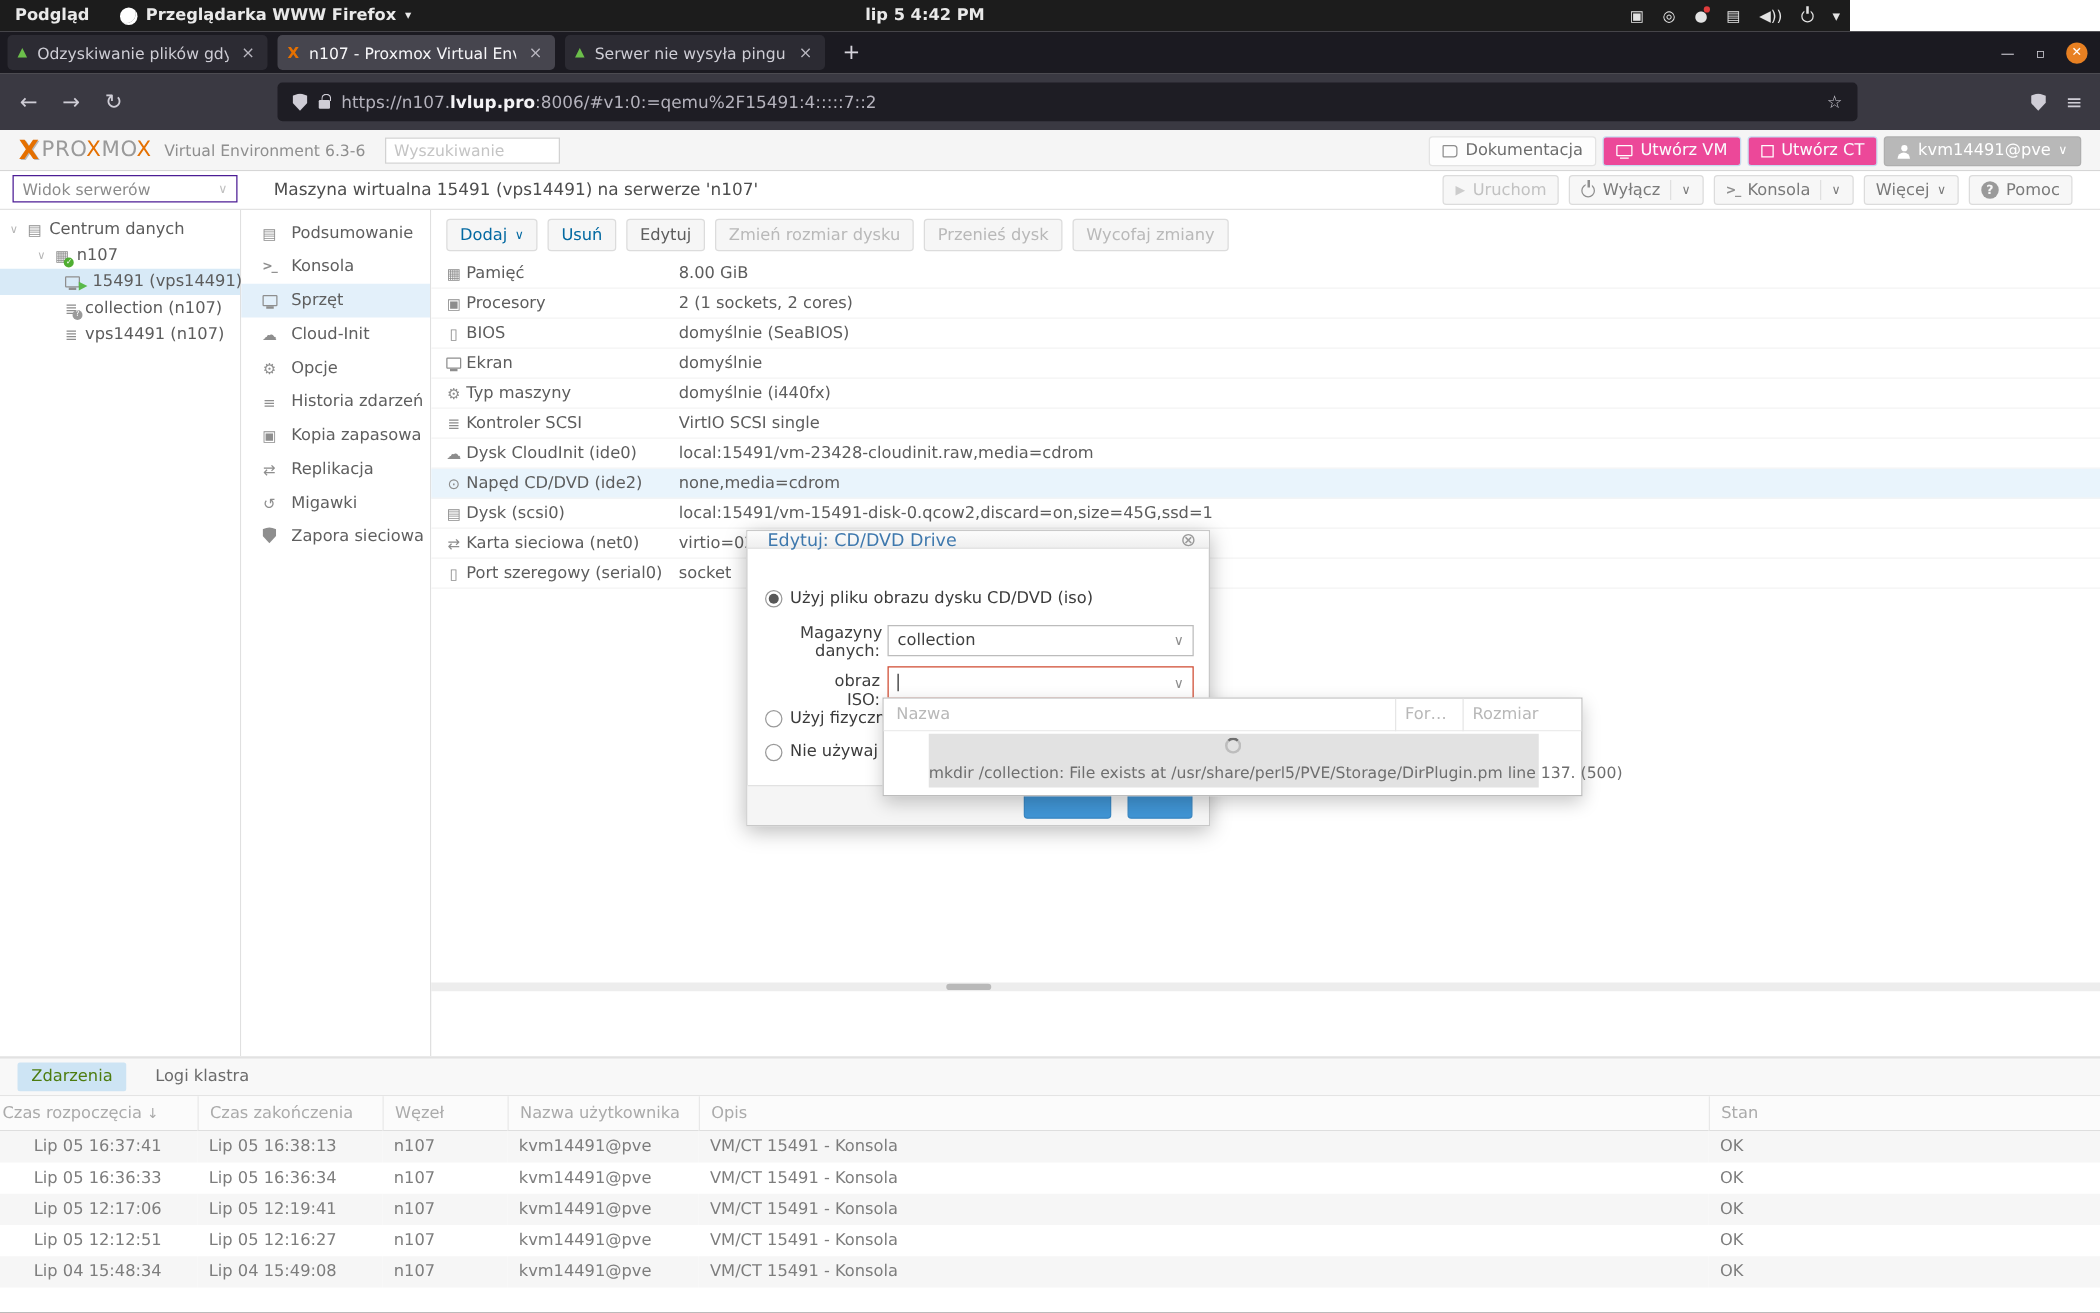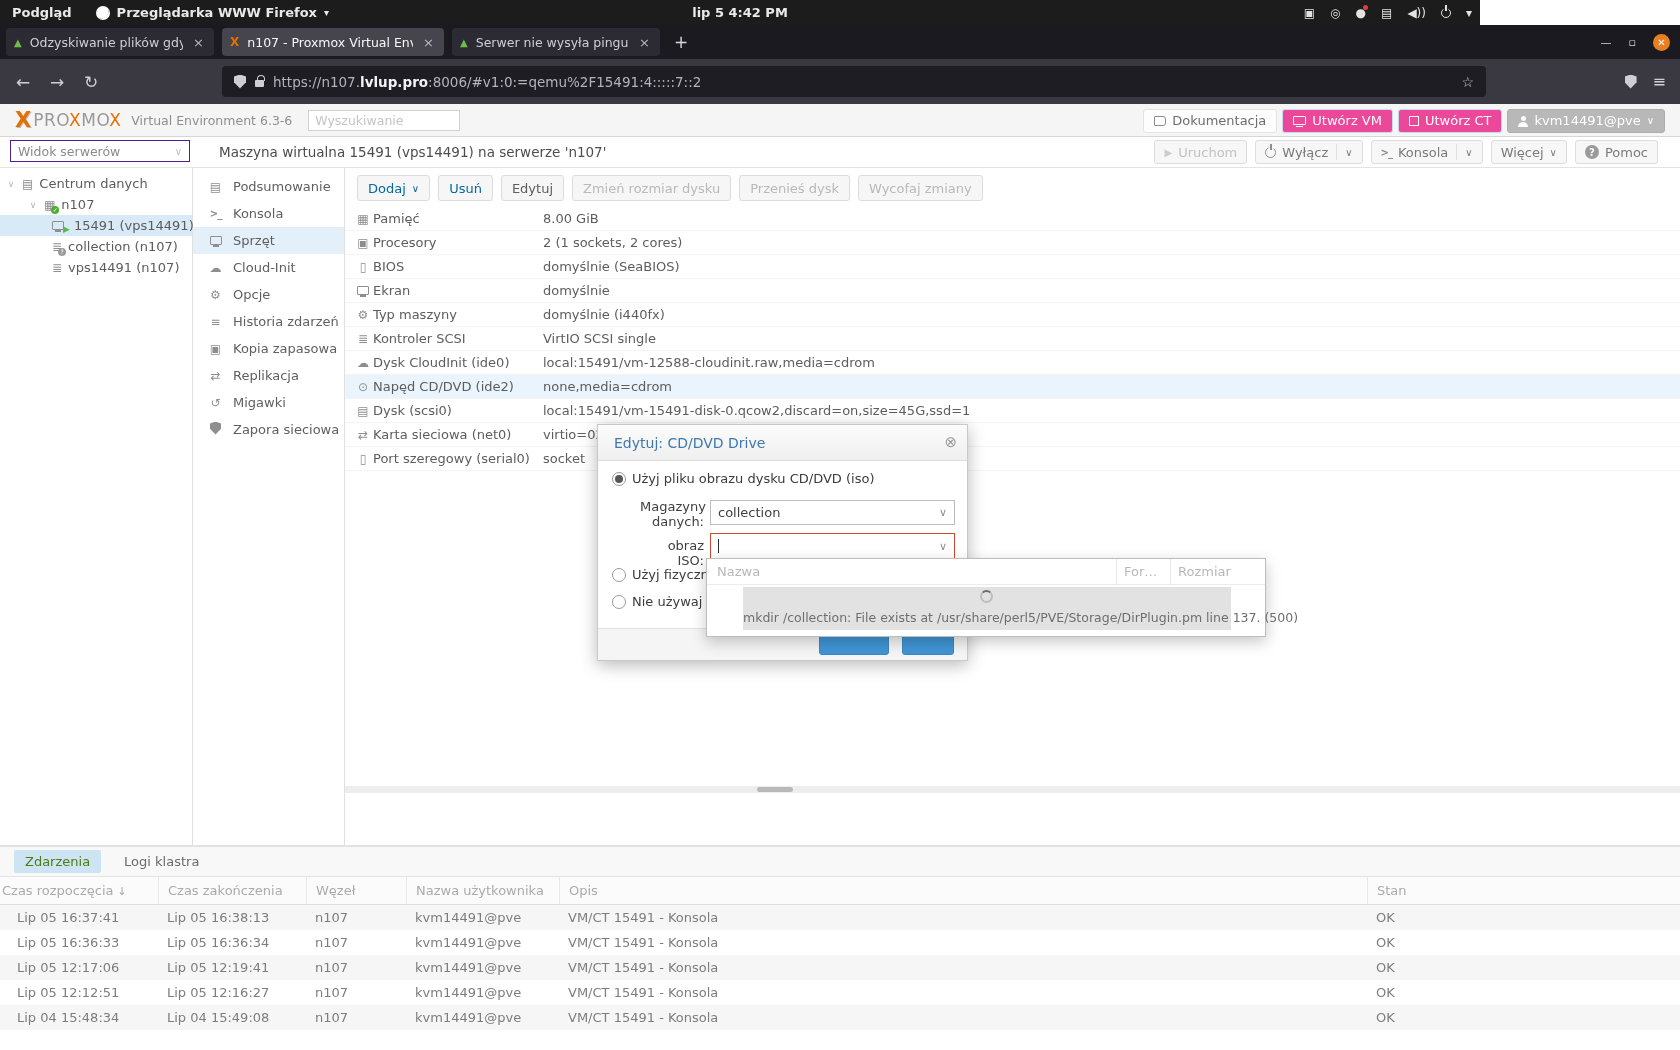--- a/index.html
+++ b/index.html
@@ -45,21 +45,21 @@
   .ico-lock::before{content:"";position:absolute;top:-5px;left:1.5px;width:6px;height:5px;border:1.5px solid #cfcdd6;border-bottom:none;border-radius:4px 4px 0 0}
   .url-right{position:absolute;right:0;top:0;height:45px;display:flex;align-items:center;gap:16px;padding-right:14px}
 
   
   .pve-header{position:absolute;left:0;top:104px;width:1680px;height:33px;background:#f5f5f5;border-bottom:1px solid #d6d6d6;
     display:flex;align-items:center;padding:0 15px}
   .logo-mark{color:#e57000;font-weight:800;font-size:21px;margin-right:2px;text-shadow:1px 1px 0 #b9b9b9}
   .logo-word{font-weight:400;font-size:17px;letter-spacing:.5px;color:#9a9a9a}
   .logo-word .ox{color:#e57000}
   .pve-version{font-size:12.5px;color:#8f8f8f;margin-left:10px}
-  .pve-search{margin-left:16px;width:152px;height:21px;border:1px solid #d2d2d2;background:#fff;font-size:12.5px;
+  .pve-search{margin-left:16px;width:140px;height:21px;border:1px solid #d2d2d2;background:#fff;font-size:12.5px;
     font-family:"DejaVu Sans",sans-serif;padding:0 6px;color:#555}
   .pve-search::placeholder{color:#c4c4c4}
   .hdr-right{position:absolute;right:15px;top:0;height:33px;display:flex;align-items:center;gap:5px}
   .hbtn{display:inline-flex;align-items:center;gap:6px;height:24px;padding:0 10px;border-radius:3px;font-size:13px}
   .hbtn-docs{background:#fdfdfd;border:1px solid #e3e3e3;color:#6e6e6e}
   .hbtn-blue{background:#ec4899;border:1px solid #c6dbef;color:#fafcfe}
   .hbtn-user{background:#b8b8b8;border:1px solid #aeaeae;color:#fff}
   .ico-book{width:12px;height:10px;border:1.5px solid #8d8d8d;border-radius:1px 3px 3px 1px;position:relative}
   .ico-mon-w{width:13px;height:9px;border:1.5px solid #fff;border-radius:1px;position:relative}
   .ico-mon-w::after{content:"";position:absolute;left:2px;right:2px;bottom:-3px;height:1.5px;background:#fff}
@@ -127,26 +127,26 @@
   .ev-tabs{height:30px;background:#f8f8f8;border-bottom:1px solid #e4e4e4;display:flex;align-items:center;gap:12px;padding-left:14px}
   .evtab{padding:4px 11px;font-size:13px;color:#6b6b6b;border-radius:2px}
   .evtab.sel{background:#cde4f4;color:#4d7c0f}
   .ev-grid{display:grid;grid-template-columns:158px 148px 100px 153px 808px 313px}
   .ev-h{padding:6px 9px;font-size:13px;color:#ababab;background:#fbfbfb;border-bottom:1px solid #dedede;white-space:nowrap;overflow:hidden}
   .ev-h + .ev-h{border-left:1px solid #e8e8e8}
   .ev-c{padding:5px 9px;font-size:13px;color:#7d7d7d;white-space:nowrap;overflow:hidden}
   .ev-row-odd .ev-c{background:#f6f6f6}
   .sort-ico{color:#a8a8a8;font-size:11px;margin-left:4px}
   .ev-h:first-child{padding-left:2px}
-  .ev-c:first-child{padding-left:17px}
+  .ev-c:first-child{padding-left:27px}
 
   
   .dialog{position:absolute;left:597px;top:424px;width:371px;height:237px;background:#fff;border:1px solid #c9c9c9;
     box-shadow:0 4px 16px rgba(0,0,0,.28);z-index:30}
-  .dlg-head{height:36px;background:linear-gradient(#fcfcfc,#efefef);border-bottom:1px solid #dcdcdc;display:flex;align-items:center;padding:0 10px 0 16px}
+  .dlg-head{height:14px;background:linear-gradient(#fcfcfc,#efefef);border-bottom:1px solid #dcdcdc;display:flex;align-items:flex-start;padding:0 10px 0 16px}
   .dlg-title{font-size:14px;color:#3e78ad}
   .dlg-close{margin-left:auto;color:#9a9a9a;font-size:15px;line-height:1}
   .radio{width:14px;height:14px;border:1px solid #9a9a9a;border-radius:50%;background:#fff;flex:0 0 auto}
   .radio.sel::after{content:"";display:block;width:8px;height:8px;margin:2px;border-radius:50%;background:#575757}
   .dlg-row{position:absolute;display:flex;align-items:center;gap:6px;font-size:13px;color:#3c3c3c;white-space:nowrap}
   .fld-label{position:absolute;width:64px;text-align:right;font-size:13px;color:#3f3f3f;line-height:15px}
   .combo{position:absolute;height:25px;width:245px;border:1px solid #bcbcbc;background:#fff;display:flex;align-items:center;padding:0 0 0 7px;font-size:13px;color:#3f3f3f}
   .combo .trig{margin-left:auto;width:22px;text-align:center;color:#8f8f8f;font-size:11px}
   .combo.invalid{border-color:#cf4a31;height:26px}
   .caret{width:1px;height:14px;background:#2b2b2b;animation:blink 1.1s steps(1) infinite}
@@ -409,21 +409,21 @@
       <span class="hw-value">domyślnie (i440fx)</span>
     </div>
     <div class="hw-row">
       <span class="hw-ico">≣</span>
       <span class="hw-label">Kontroler SCSI</span>
       <span class="hw-value">VirtIO SCSI single</span>
     </div>
     <div class="hw-row">
       <span class="hw-ico">☁</span>
       <span class="hw-label">Dysk CloudInit (ide0)</span>
-      <span class="hw-value">local:15491/vm-12588-cloudinit.raw,media=cdrom</span>
+      <span class="hw-value">local:15491/vm-23428-cloudinit.raw,media=cdrom</span>
     </div>
     <div class="hw-row sel">
       <span class="hw-ico">⊙</span>
       <span class="hw-label">Napęd CD/DVD (ide2)</span>
       <span class="hw-value">none,media=cdrom</span>
     </div>
     <div class="hw-row">
       <span class="hw-ico">▤</span>
       <span class="hw-label">Dysk (scsi0)</span>
       <span class="hw-value">local:15491/vm-15491-disk-0.qcow2,discard=on,size=45G,ssd=1</span>

